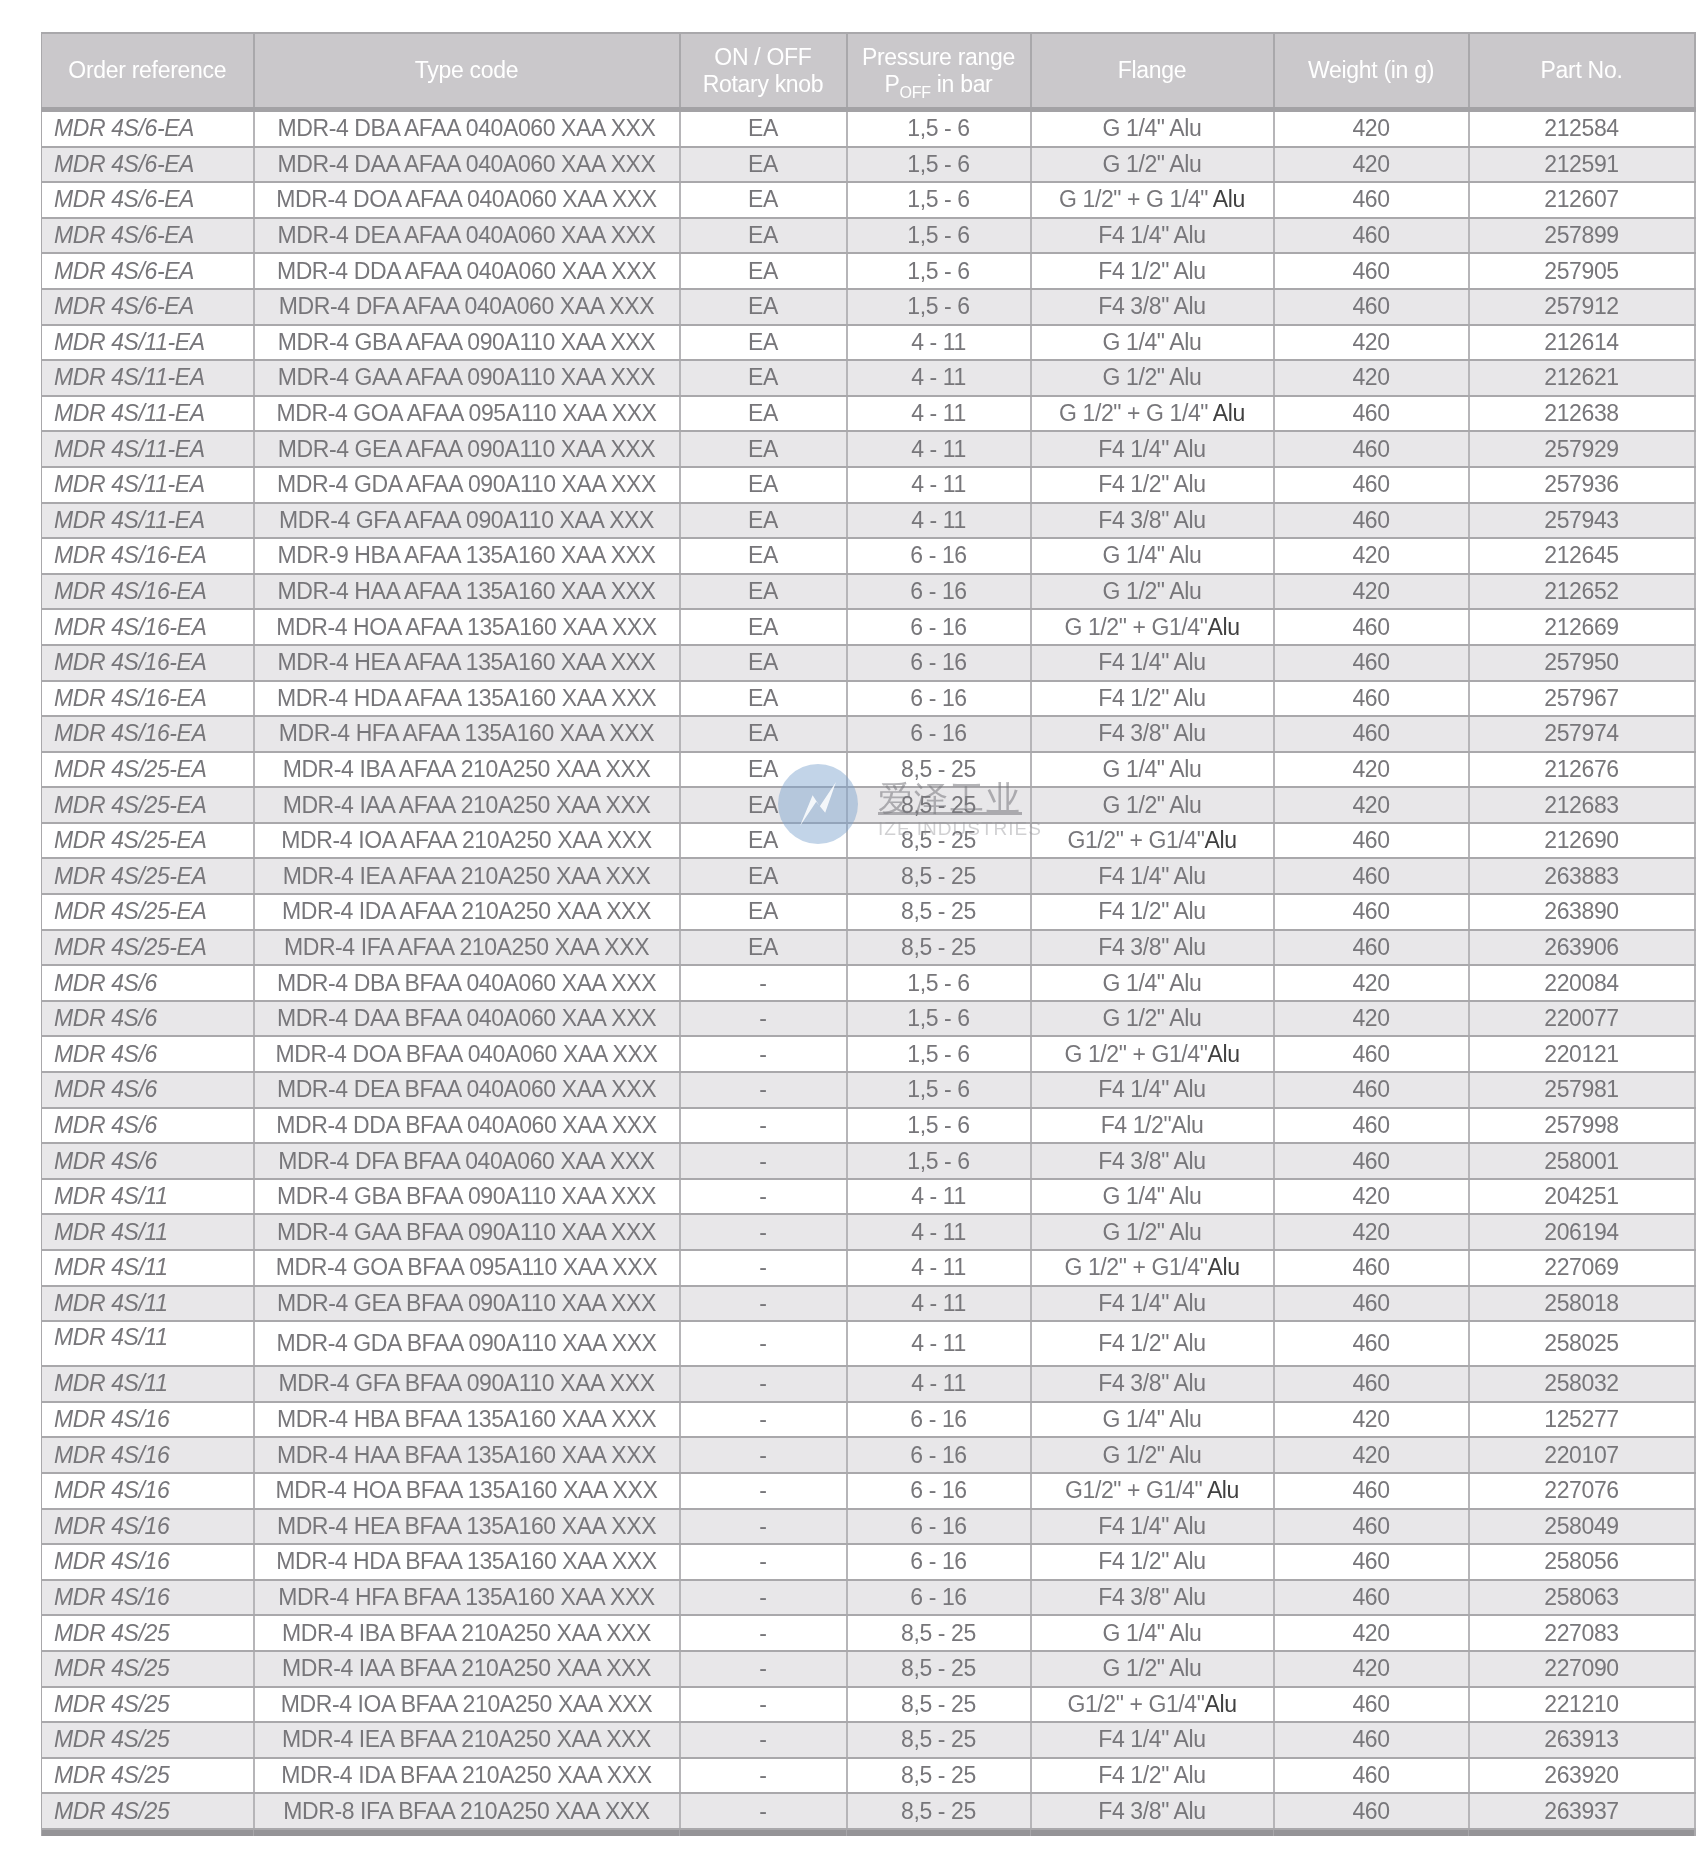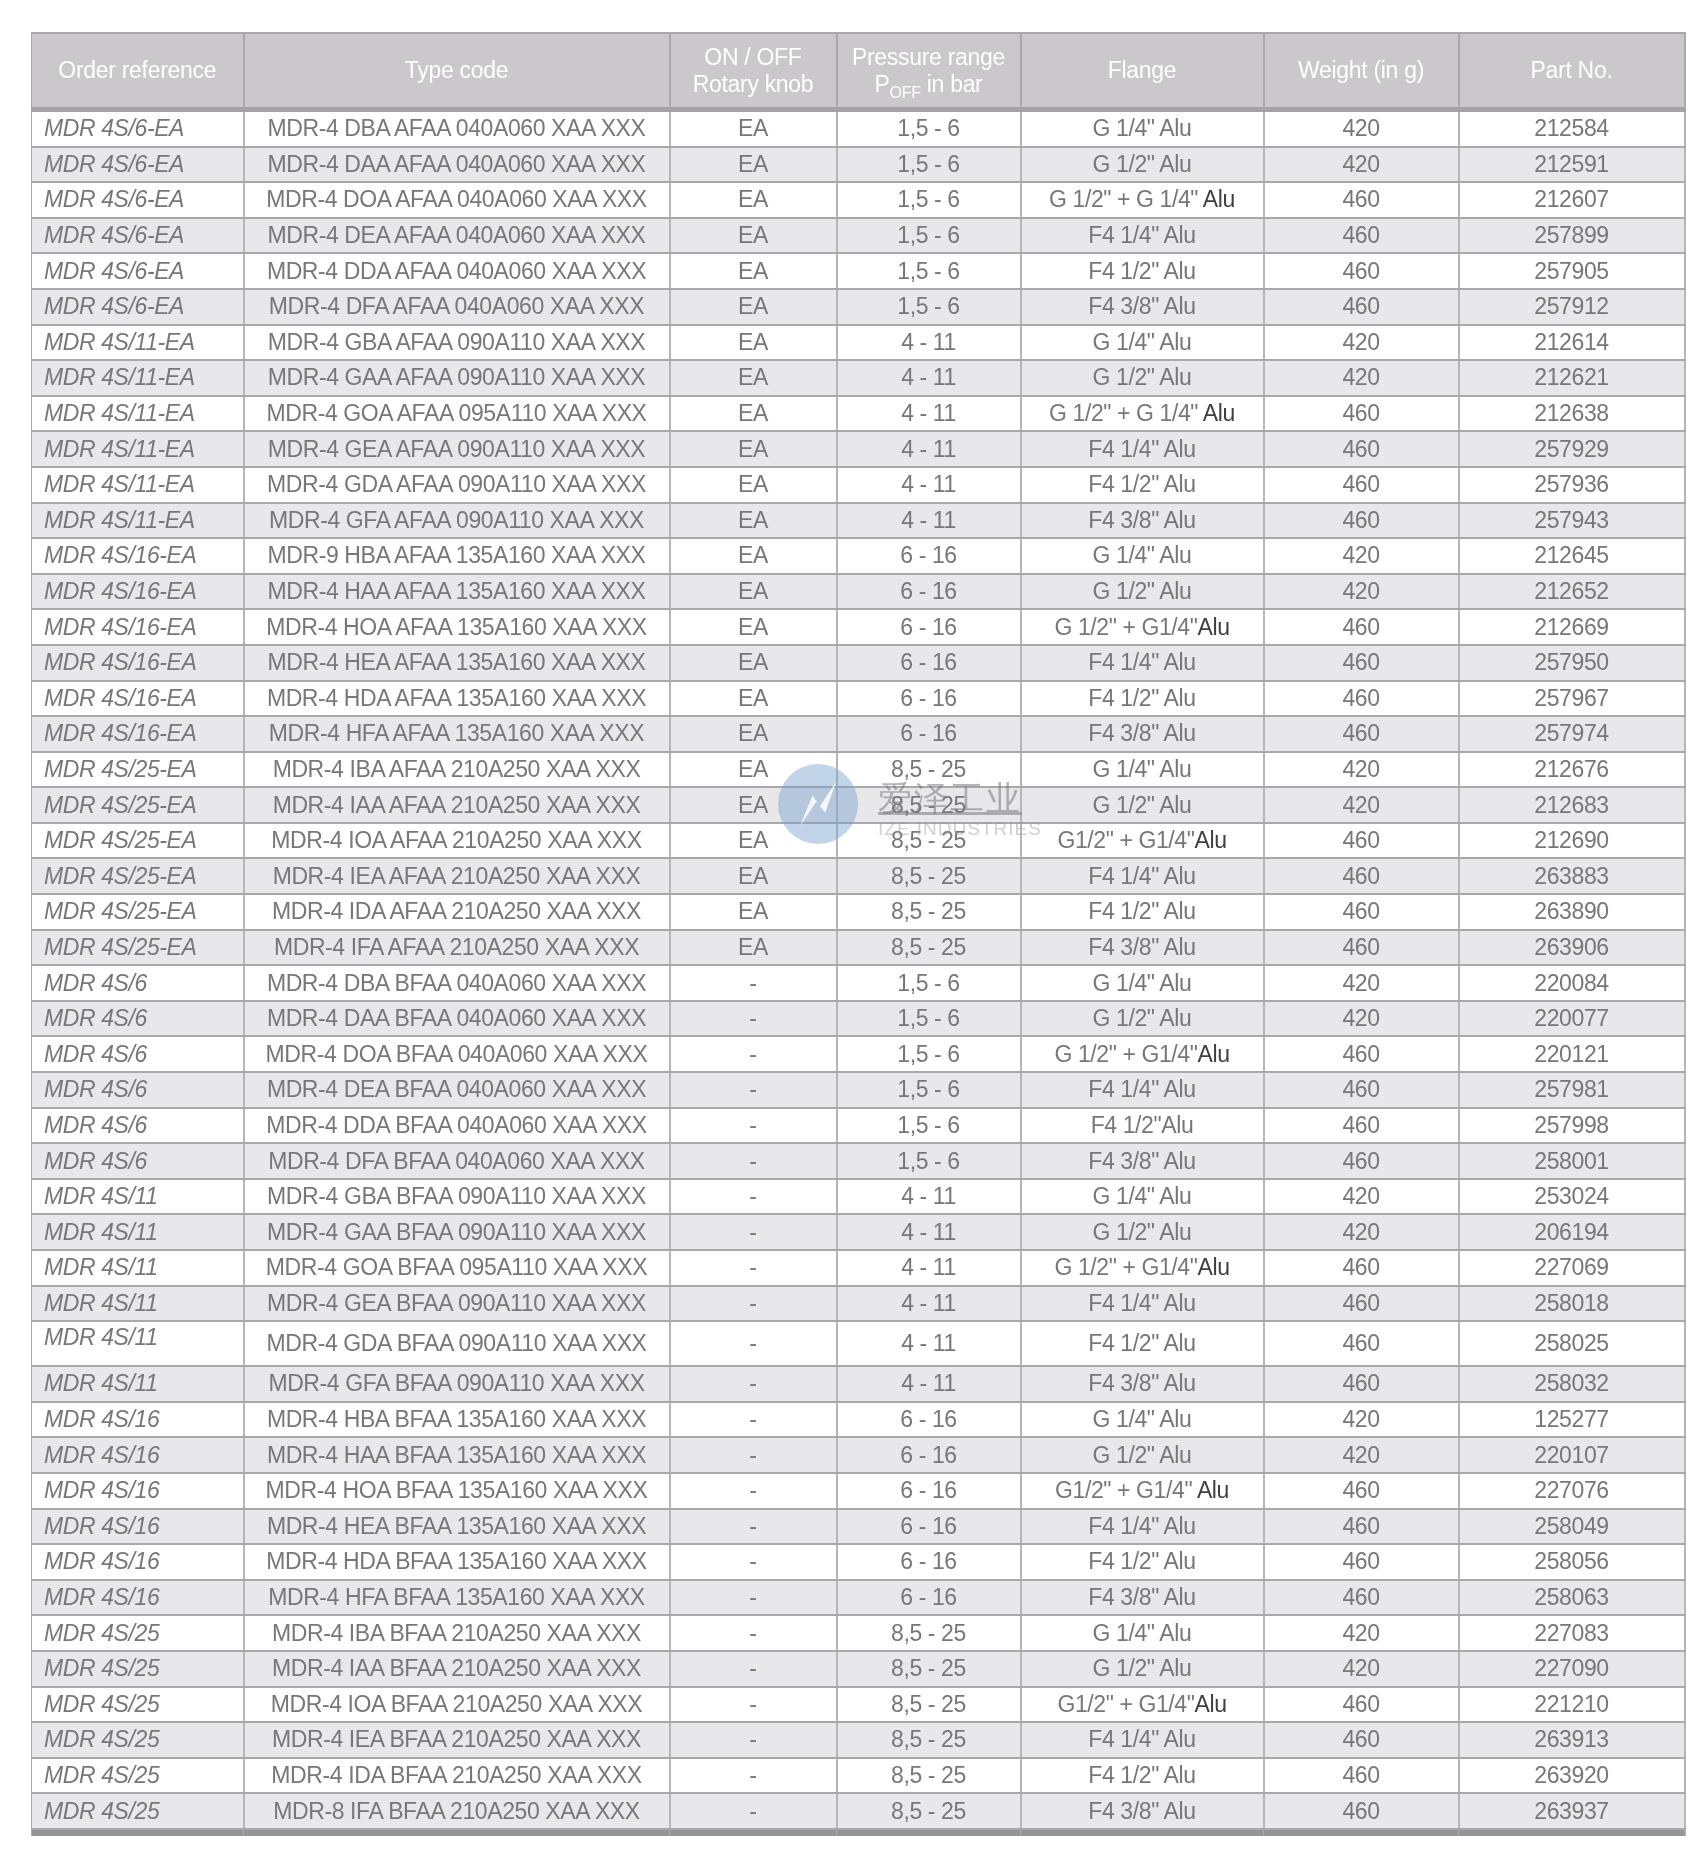--- a/index.html
+++ b/index.html
@@ -1,19 +1,19 @@
 <!DOCTYPE html>
 <html><head>
 <meta charset="utf-8">
 <style>
   html, body { margin: 0; padding: 0; background: #ffffff; }
   body { width: 1701px; height: 1858px; position: relative; overflow: hidden;
          font-family: "Liberation Sans", "DejaVu Sans", sans-serif; }
   .tbl {
-    position: absolute; left: 31px; top: 32px; width: 1653px;
+    position: absolute; left: 41px; top: 32px; width: 1653px;
     border-collapse: collapse; table-layout: fixed;
     border-top: 2px solid #a9a8ab; border-left: 1px solid #a9a8ab; border-right: 2px solid #a9a8ab;
   }
   .tbl col.c1 { width: 212px; }
   .tbl col.c2 { width: 426px; }
   .tbl col.c3 { width: 167px; }
   .tbl col.c4 { width: 184px; }
   .tbl col.c5 { width: 243px; }
   .tbl col.c6 { width: 195px; }
   .tbl col.c7 { width: 226px; }
@@ -348,21 +348,21 @@
         <td>460</td>
         <td>258001</td>
       </tr>
       <tr class="">
         <td class="left">MDR 4S/11</td>
         <td>MDR-4 GBA BFAA 090A110 XAA XXX</td>
         <td>-</td>
         <td>4 - 11</td>
         <td><span>G 1/4" Alu</span><span class="b"></span></td>
         <td>420</td>
-        <td>253024</td>
+        <td>204251</td>
       </tr>
       <tr class="alt">
         <td class="left">MDR 4S/11</td>
         <td>MDR-4 GAA BFAA 090A110 XAA XXX</td>
         <td>-</td>
         <td>4 - 11</td>
         <td><span>G 1/2" Alu</span><span class="b"></span></td>
         <td>420</td>
         <td>206194</td>
       </tr>

